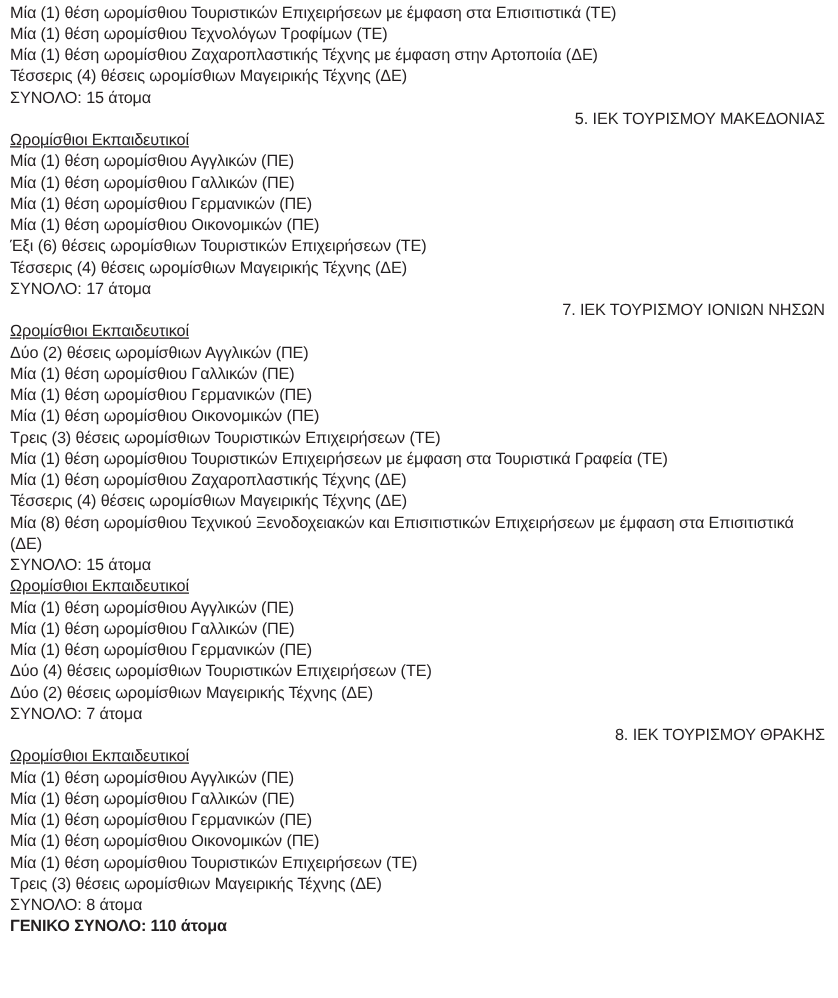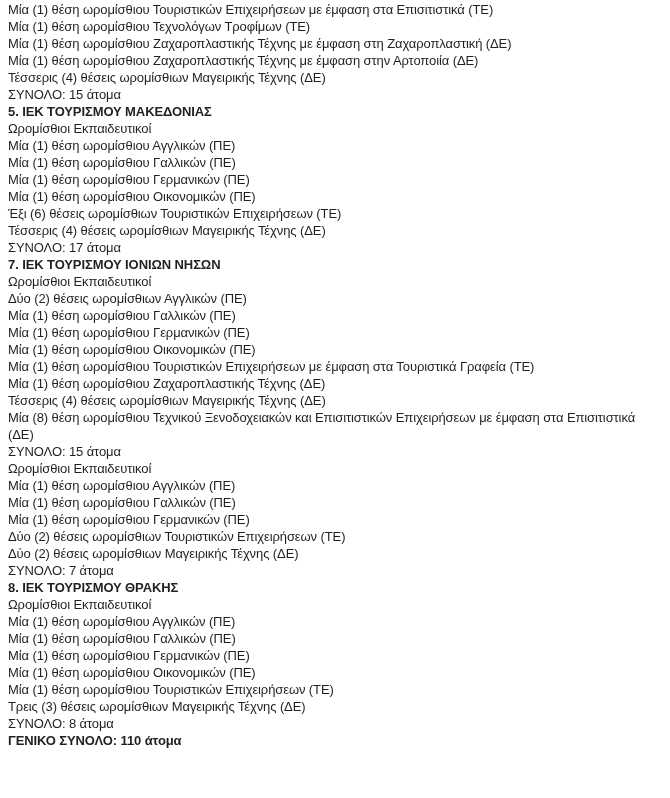--- a/index.html
+++ b/index.html
@@ -15,61 +15,61 @@
     width: 670px;
     min-height: 798px;
     padding: 1px 10px 0 8px;
     font-family: "Liberation Sans", "DejaVu Sans", sans-serif;
     font-size: 13px;
     line-height: 17px;
     color: #231f20;
     letter-spacing: -0.1px;
   }
   .line { white-space: normal; }
-  .section-heading { font-weight: bold; }
-  .section-subheading { }
+  .section-heading { font-weight: normal; text-align: right; }
+  .section-subheading { text-decoration: underline; }
   .section-total { font-weight: normal; }
   .grand-total { font-weight: bold; }
 </style>
 </head>
 <body>
 
 <div class="doc">
   <div id="document-content">
       <div class="line position-item">Μία (1) θέση ωρομίσθιου Τουριστικών Επιχειρήσεων με έμφαση στα Επισιτιστικά (ΤΕ)</div>
       <div class="line position-item">Μία (1) θέση ωρομίσθιου Τεχνολόγων Τροφίμων (ΤΕ)</div>
-      <div class="line position-item">Μία (1) θέση ωρομίσθιου Ζαχαροπλαστικής Τέχνης με έμφαση στη Ζαχαροπλαστική (ΔΕ)</div>
       <div class="line position-item">Μία (1) θέση ωρομίσθιου Ζαχαροπλαστικής Τέχνης με έμφαση στην Αρτοποιία (ΔΕ)</div>
       <div class="line position-item">Τέσσερις (4) θέσεις ωρομίσθιων Μαγειρικής Τέχνης (ΔΕ)</div>
       <div class="line section-total">ΣΥΝΟΛΟ: 15 άτομα</div>
       <div class="line section-heading">5. ΙΕΚ ΤΟΥΡΙΣΜΟΥ ΜΑΚΕΔΟΝΙΑΣ</div>
       <div class="line section-subheading">Ωρομίσθιοι Εκπαιδευτικοί</div>
       <div class="line position-item">Μία (1) θέση ωρομίσθιου Αγγλικών (ΠΕ)</div>
       <div class="line position-item">Μία (1) θέση ωρομίσθιου Γαλλικών (ΠΕ)</div>
       <div class="line position-item">Μία (1) θέση ωρομίσθιου Γερμανικών (ΠΕ)</div>
       <div class="line position-item">Μία (1) θέση ωρομίσθιου Οικονομικών (ΠΕ)</div>
       <div class="line position-item">Έξι (6) θέσεις ωρομίσθιων Τουριστικών Επιχειρήσεων (ΤΕ)</div>
       <div class="line position-item">Τέσσερις (4) θέσεις ωρομίσθιων Μαγειρικής Τέχνης (ΔΕ)</div>
       <div class="line section-total">ΣΥΝΟΛΟ: 17 άτομα</div>
       <div class="line section-heading">7. ΙΕΚ ΤΟΥΡΙΣΜΟΥ ΙΟΝΙΩΝ ΝΗΣΩΝ</div>
       <div class="line section-subheading">Ωρομίσθιοι Εκπαιδευτικοί</div>
       <div class="line position-item">Δύο (2) θέσεις ωρομίσθιων Αγγλικών (ΠΕ)</div>
       <div class="line position-item">Μία (1) θέση ωρομίσθιου Γαλλικών (ΠΕ)</div>
       <div class="line position-item">Μία (1) θέση ωρομίσθιου Γερμανικών (ΠΕ)</div>
       <div class="line position-item">Μία (1) θέση ωρομίσθιου Οικονομικών (ΠΕ)</div>
+      <div class="line position-item">Τρεις (3) θέσεις ωρομίσθιων Τουριστικών Επιχειρήσεων (ΤΕ)</div>
       <div class="line position-item">Μία (1) θέση ωρομίσθιου Τουριστικών Επιχειρήσεων με έμφαση στα Τουριστικά Γραφεία (ΤΕ)</div>
       <div class="line position-item">Μία (1) θέση ωρομίσθιου Ζαχαροπλαστικής Τέχνης (ΔΕ)</div>
       <div class="line position-item">Τέσσερις (4) θέσεις ωρομίσθιων Μαγειρικής Τέχνης (ΔΕ)</div>
       <div class="line position-item">Μία (8) θέση ωρομίσθιου Τεχνικού Ξενοδοχειακών και Επισιτιστικών Επιχειρήσεων με έμφαση στα Επισιτιστικά (ΔΕ)</div>
       <div class="line section-total">ΣΥΝΟΛΟ: 15 άτομα</div>
       <div class="line section-subheading">Ωρομίσθιοι Εκπαιδευτικοί</div>
       <div class="line position-item">Μία (1) θέση ωρομίσθιου Αγγλικών (ΠΕ)</div>
       <div class="line position-item">Μία (1) θέση ωρομίσθιου Γαλλικών (ΠΕ)</div>
       <div class="line position-item">Μία (1) θέση ωρομίσθιου Γερμανικών (ΠΕ)</div>
-      <div class="line position-item">Δύο (2) θέσεις ωρομίσθιων Τουριστικών Επιχειρήσεων (ΤΕ)</div>
+      <div class="line position-item">Δύο (4) θέσεις ωρομίσθιων Τουριστικών Επιχειρήσεων (ΤΕ)</div>
       <div class="line position-item">Δύο (2) θέσεις ωρομίσθιων Μαγειρικής Τέχνης (ΔΕ)</div>
       <div class="line section-total">ΣΥΝΟΛΟ: 7 άτομα</div>
       <div class="line section-heading">8. ΙΕΚ ΤΟΥΡΙΣΜΟΥ ΘΡΑΚΗΣ</div>
       <div class="line section-subheading">Ωρομίσθιοι Εκπαιδευτικοί</div>
       <div class="line position-item">Μία (1) θέση ωρομίσθιου Αγγλικών (ΠΕ)</div>
       <div class="line position-item">Μία (1) θέση ωρομίσθιου Γαλλικών (ΠΕ)</div>
       <div class="line position-item">Μία (1) θέση ωρομίσθιου Γερμανικών (ΠΕ)</div>
       <div class="line position-item">Μία (1) θέση ωρομίσθιου Οικονομικών (ΠΕ)</div>
       <div class="line position-item">Μία (1) θέση ωρομίσθιου Τουριστικών Επιχειρήσεων (ΤΕ)</div>
       <div class="line position-item">Τρεις (3) θέσεις ωρομίσθιων Μαγειρικής Τέχνης (ΔΕ)</div>

